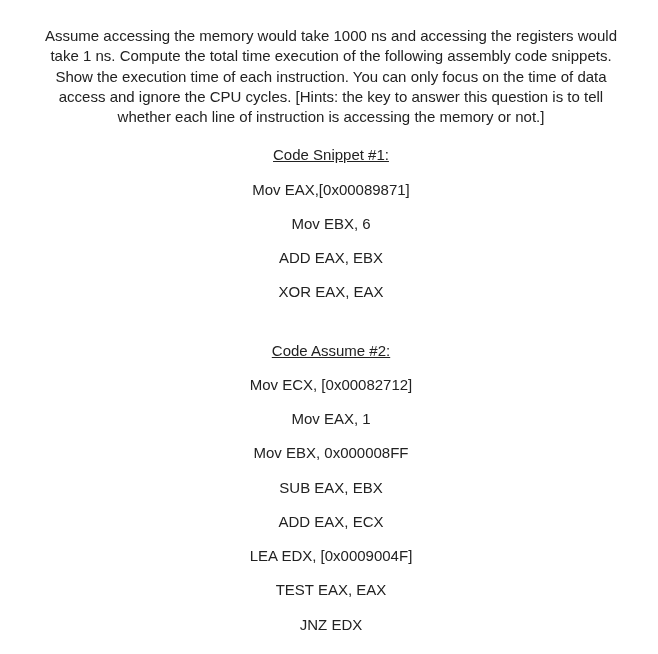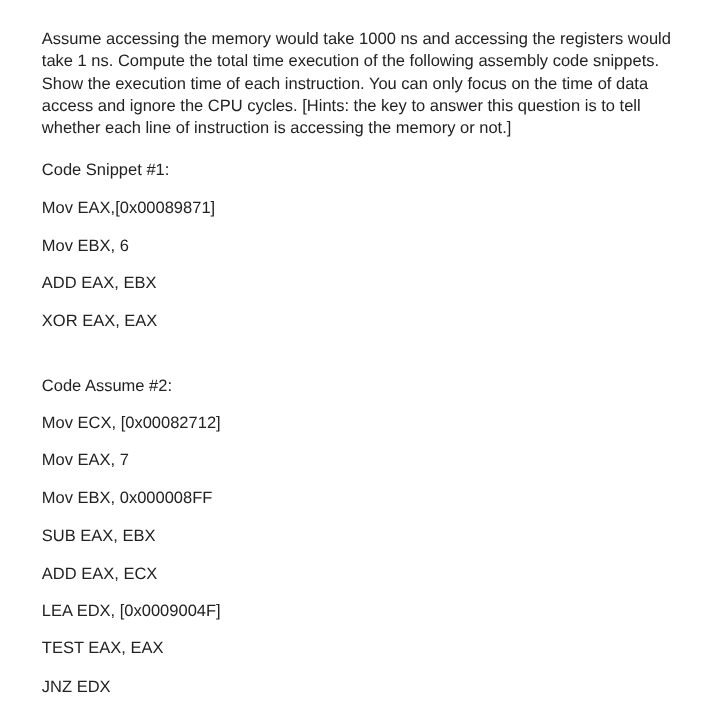--- a/index.html
+++ b/index.html
@@ -1,30 +1,31 @@
 <!DOCTYPE html>
 <html><head>
   <meta charset="utf-8">
   <style>
-    * { margin: 0; padding: 0; box-sizing: border-box; }
+    * { margin: 0; padding: 0; box-sizing: border-box; text-align: center; }
     body {
       font-family: Arial, Helvetica, sans-serif;
       font-size: 15px;
       color: #222;
       background: #fff;
       width: 658px;
       padding: 26px 34px 30px 38px;
       line-height: 1.35;
     }
     .description {
       margin-bottom: 18px;
     }
     .section-title {
       margin-bottom: 14px;
       margin-top: 4px;
+      text-decoration: underline;
     }
     .instr {
       margin-bottom: 14px;
     }
     .gap {
       height: 20px;
     }
   </style>
 </head>
 <body>
@@ -34,19 +35,19 @@
 <div class="section-title">Code Snippet #1:</div>
 <div class="instr">Mov EAX,[0x00089871]</div>
 <div class="instr">Mov EBX, 6</div>
 <div class="instr">ADD EAX, EBX</div>
 <div class="instr">XOR EAX, EAX</div>
 
 <div class="gap"></div>
 
 <div class="section-title">Code Assume #2:</div>
 <div class="instr">Mov ECX, [0x00082712]</div>
-<div class="instr">Mov EAX, 7</div>
+<div class="instr">Mov EAX, 1</div>
 <div class="instr">Mov EBX, 0x000008FF</div>
 <div class="instr">SUB EAX, EBX</div>
 <div class="instr">ADD EAX, ECX</div>
 <div class="instr">LEA EDX, [0x0009004F]</div>
 <div class="instr">TEST EAX, EAX</div>
 <div class="instr">JNZ EDX</div>
 
 </body></html>

